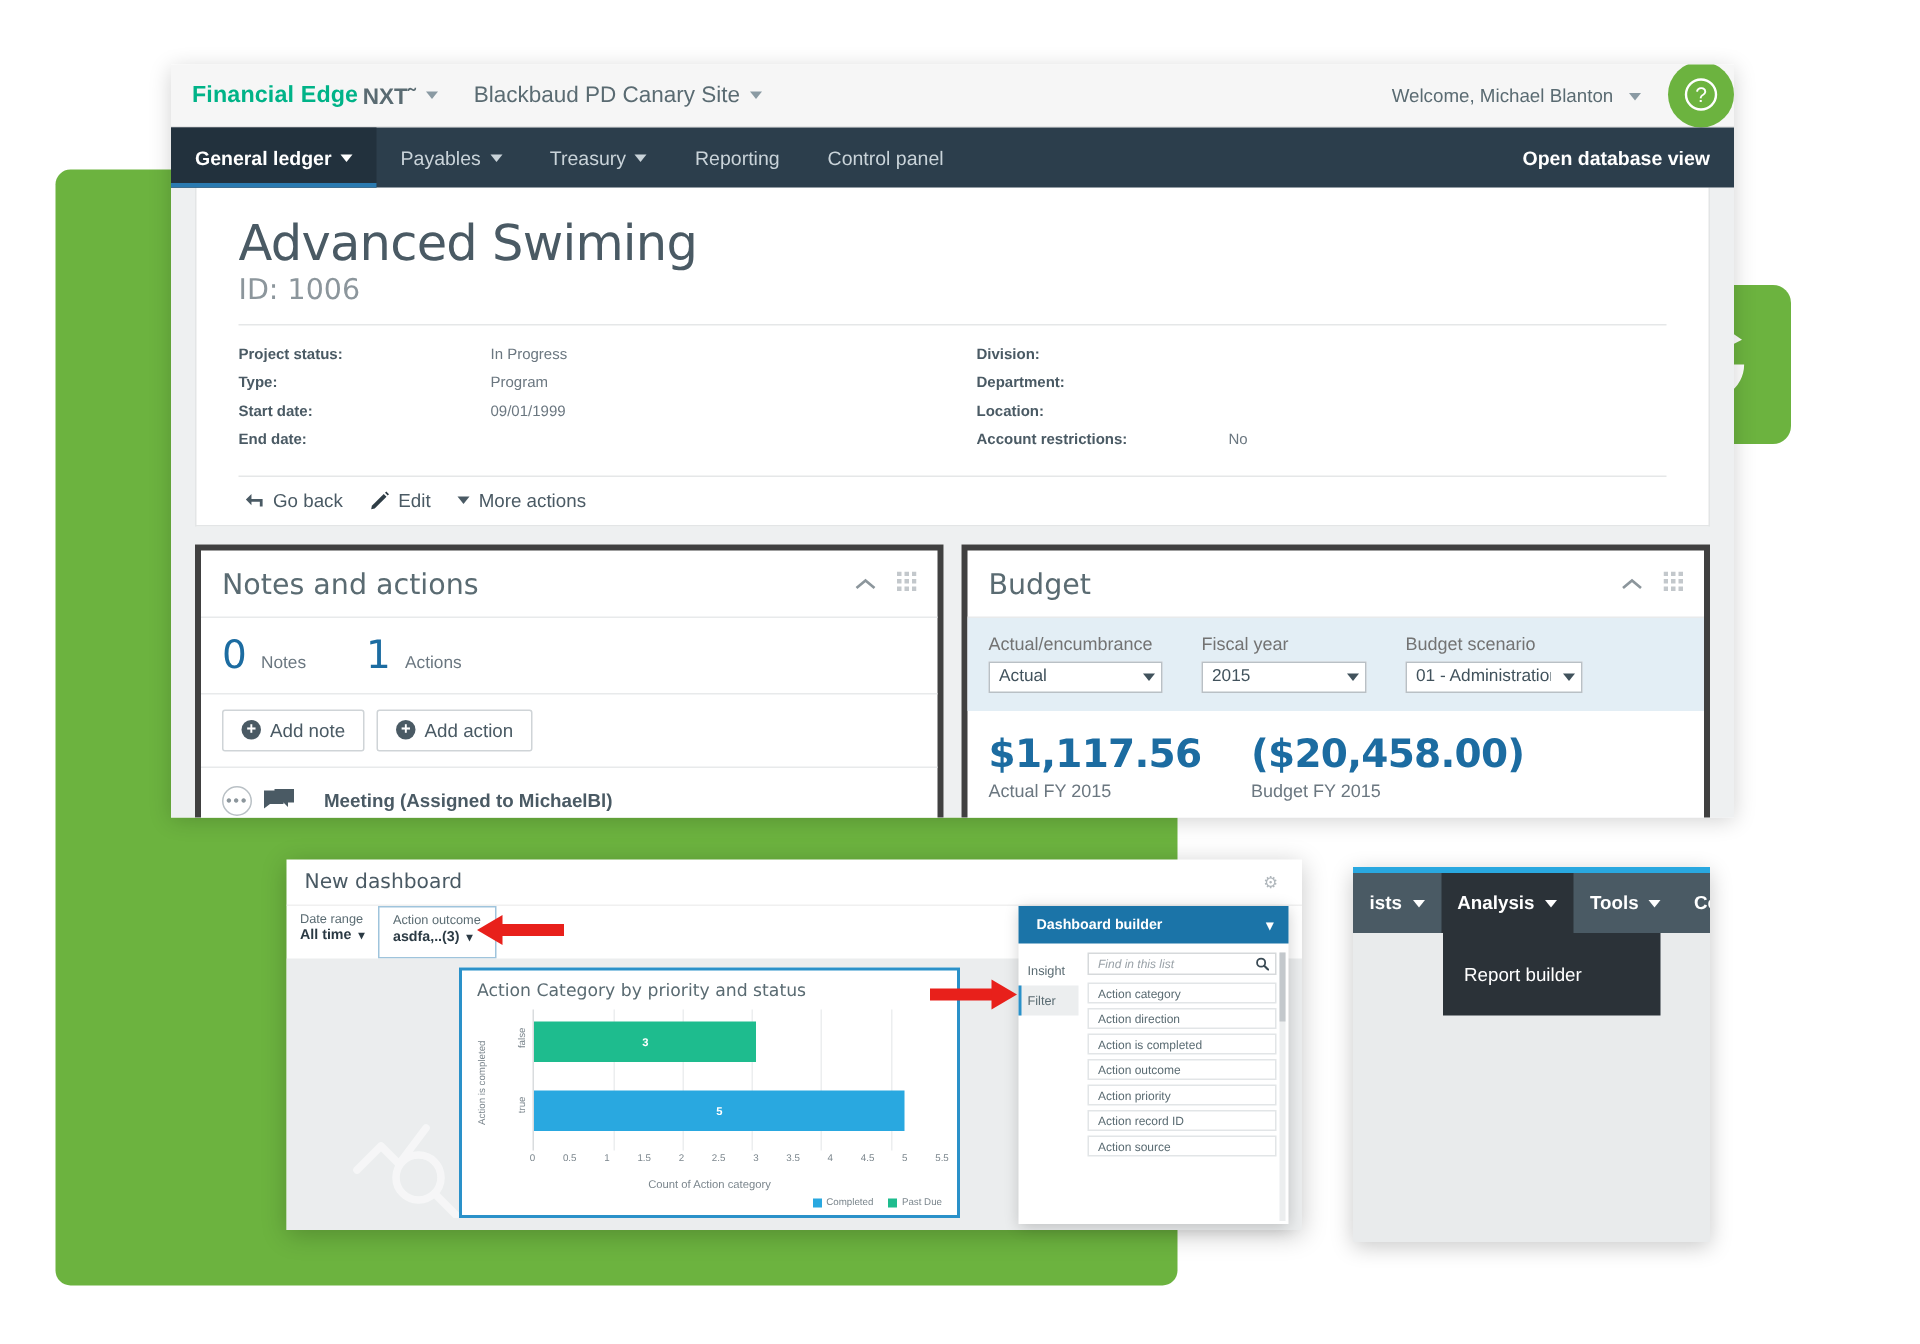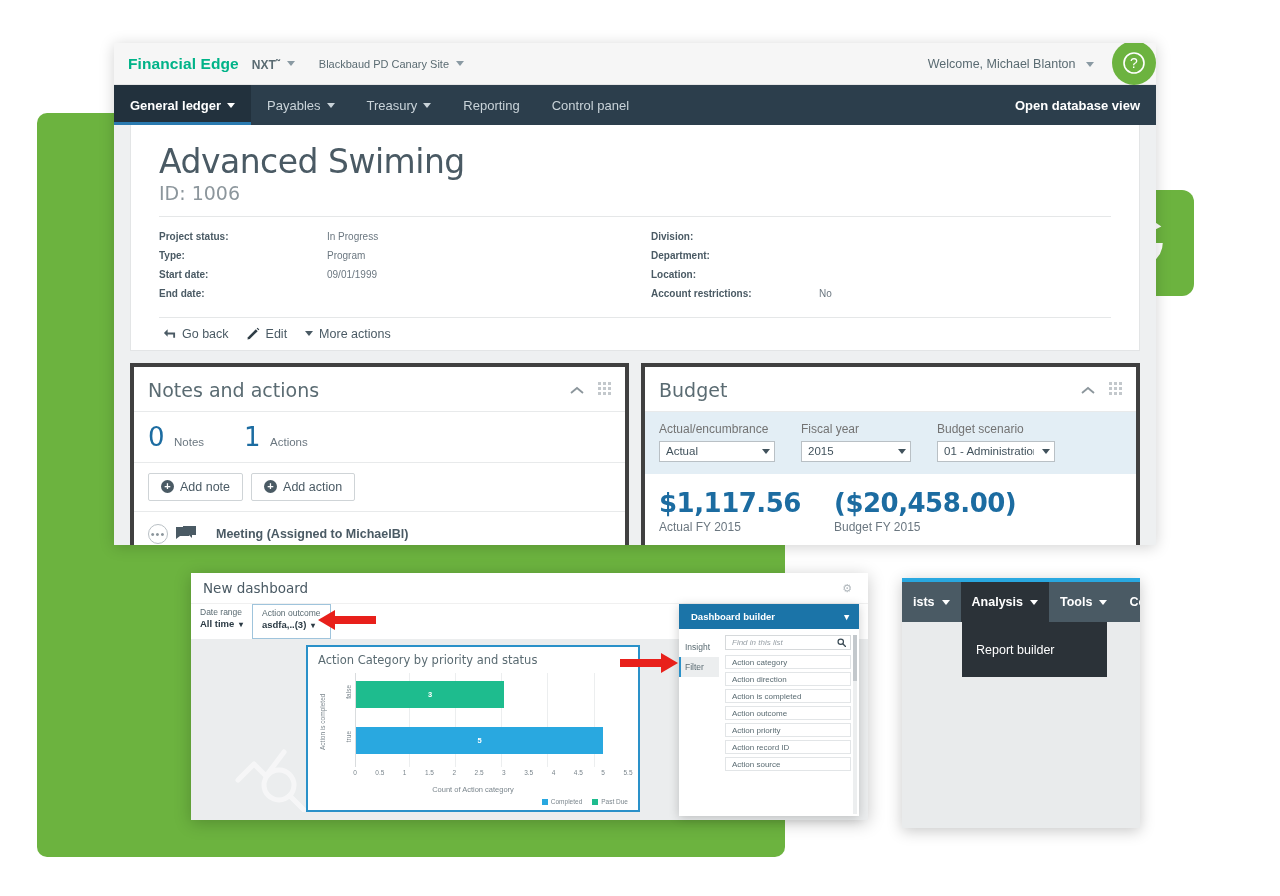--- a/index.html
+++ b/index.html
@@ -38,27 +38,27 @@
 
   
   .brandbar {
     height: 42px; background: #f6f6f6;
     display: flex; align-items: center;
     padding: 0 0 0 14px;
     border-bottom: 1px solid #e6e6e6;
     position: relative;
   }
   .brand-fe { color: #00b388; font-weight: bold; font-size: 15.5px; letter-spacing: .1px; }
-  .brand-nxt { color: #5a6b72; font-size: 12px; font-weight: bold; margin-left: 13px; position: relative; top: 1px; }
+  .brand-nxt { color: #5a6b72; font-size: 15px; font-weight: bold; margin-left: 3px; position: relative; top: 1px; }
   .caret-sm {
     display: inline-block; width: 0; height: 0; margin-left: 7px;
     border-left: 4px solid transparent; border-right: 4px solid transparent;
     border-top: 5px solid #8a9aa3; vertical-align: middle;
   }
-  .site-name { color: #5a6b72; font-size: 11px; margin-left: 24px; }
+  .site-name { color: #5a6b72; font-size: 15px; margin-left: 24px; }
   .welcome {
     position: absolute; right: 62px; top: 50%; transform: translateY(-50%);
     color: #5a6b72; font-size: 12.5px;
   }
   .help-badge {
     position: absolute; right: 0px; top: -2px;
     width: 44px; height: 44px; border-radius: 50%;
     background: #6cb33f; display: flex; align-items: center; justify-content: center;
   }
   .help-badge svg { display:block; }

